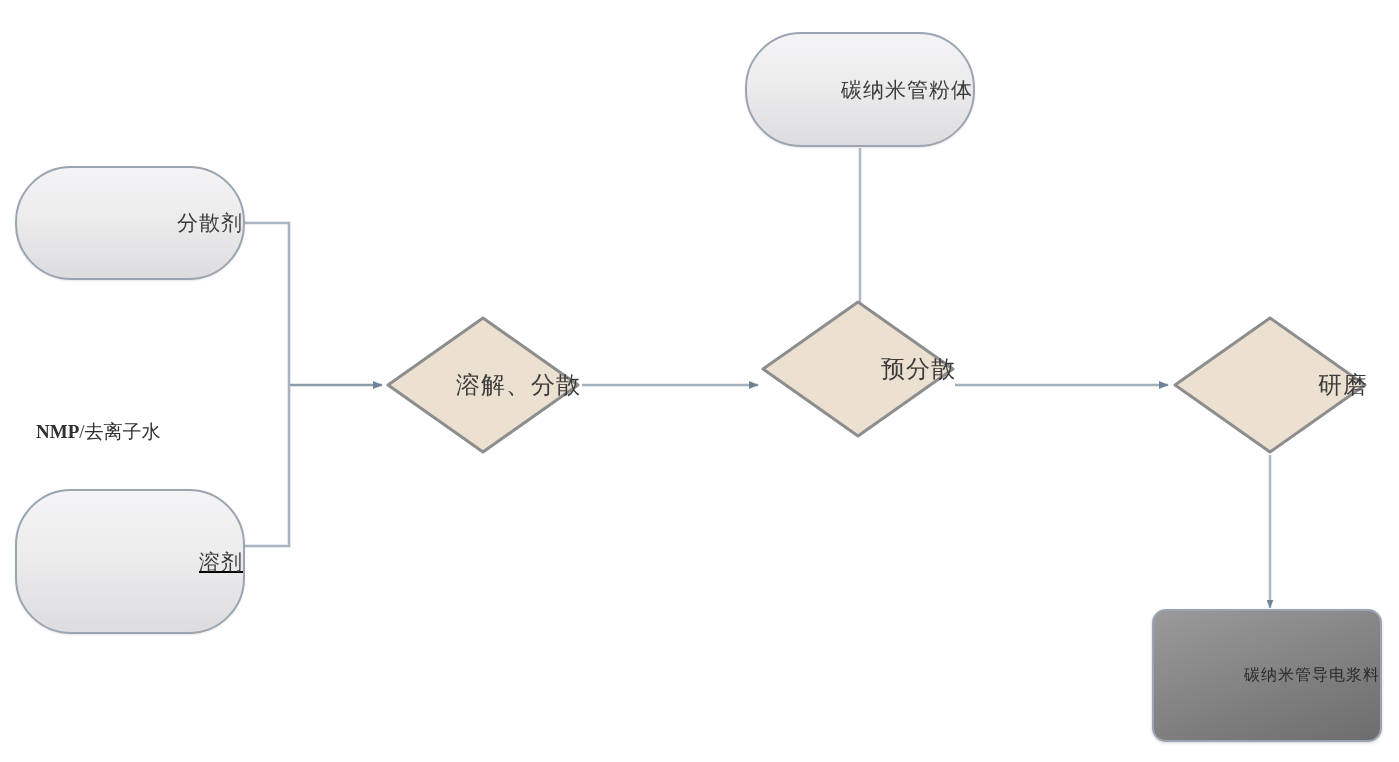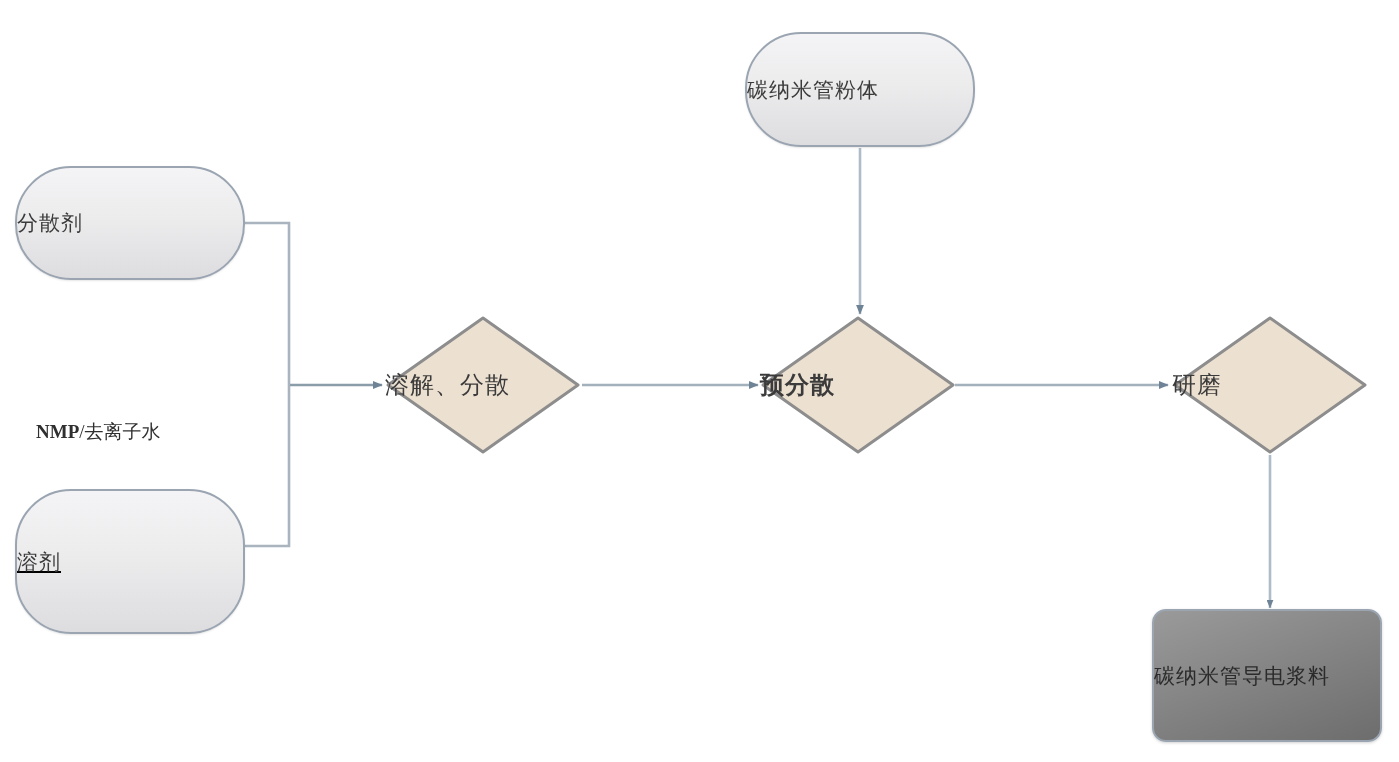--- a/index.html
+++ b/index.html
@@ -27,21 +27,21 @@
     width: 1399px;
     height: 762px;
     pointer-events: none;
   }
 
   .node {
     position: absolute;
     box-sizing: border-box;
     display: flex;
     align-items: center;
-    justify-content: flex-start;
+    justify-content: flex-end;
     text-align: center;
   }
 
   
   .node-rounded {
     border-radius: 56px;
     border: 2px solid #9aa5b1;
     background: linear-gradient(180deg, #f4f4f6 0%, #ececed 45%, #dddde0 100%);
     box-shadow: 0 1px 2px rgba(0,0,0,0.10);
   }
@@ -53,21 +53,21 @@
   }
 
   
   .node-dark {
     border-radius: 14px;
     border: 2px solid #9aa5b1;
     background: linear-gradient(160deg, #9a9a9a 0%, #8a8a8a 35%, #6d6d6d 100%);
     box-shadow: 0 1px 3px rgba(0,0,0,0.18);
   }
   .node-dark .node-label {
-    font-size: 21px;
+    font-size: 16px;
     letter-spacing: 1px;
     color: #2b2b2b;
   }
 
   
   .node-diamond {
     background: transparent;
     border: 0;
   }
   .node-diamond .diamond-svg {
@@ -141,21 +141,21 @@
     <span class="node-label">碳纳米管粉体</span>
   </div>
 
   <div class="node node-diamond" style="left:385px; top:315px; width:196px; height:140px;">
     <svg class="diamond-svg" viewBox="0 0 196 140" preserveAspectRatio="none">
       <path d="M98,3 L193,70 L98,137 L3,70 Z" fill="#ece0d1" stroke="#8d8d8d" stroke-width="3" stroke-linejoin="round"></path>
     </svg>
     <span class="node-label">溶解、分散</span>
   </div>
 
-  <div class="node node-diamond" style="left:760px; top:315px; width:196px; height:140px;font-weight:bold;">
+  <div class="node node-diamond" style="left:760px; top:299px; width:196px; height:140px;">
     <svg class="diamond-svg" viewBox="0 0 196 140" preserveAspectRatio="none">
       <path d="M98,3 L193,70 L98,137 L3,70 Z" fill="#ece0d1" stroke="#8d8d8d" stroke-width="3" stroke-linejoin="round"></path>
     </svg>
     <span class="node-label">预分散</span>
   </div>
 
   <div class="node node-diamond" style="left:1172px; top:315px; width:196px; height:140px;">
     <svg class="diamond-svg" viewBox="0 0 196 140" preserveAspectRatio="none">
       <path d="M98,3 L193,70 L98,137 L3,70 Z" fill="#ece0d1" stroke="#8d8d8d" stroke-width="3" stroke-linejoin="round"></path>
     </svg>

